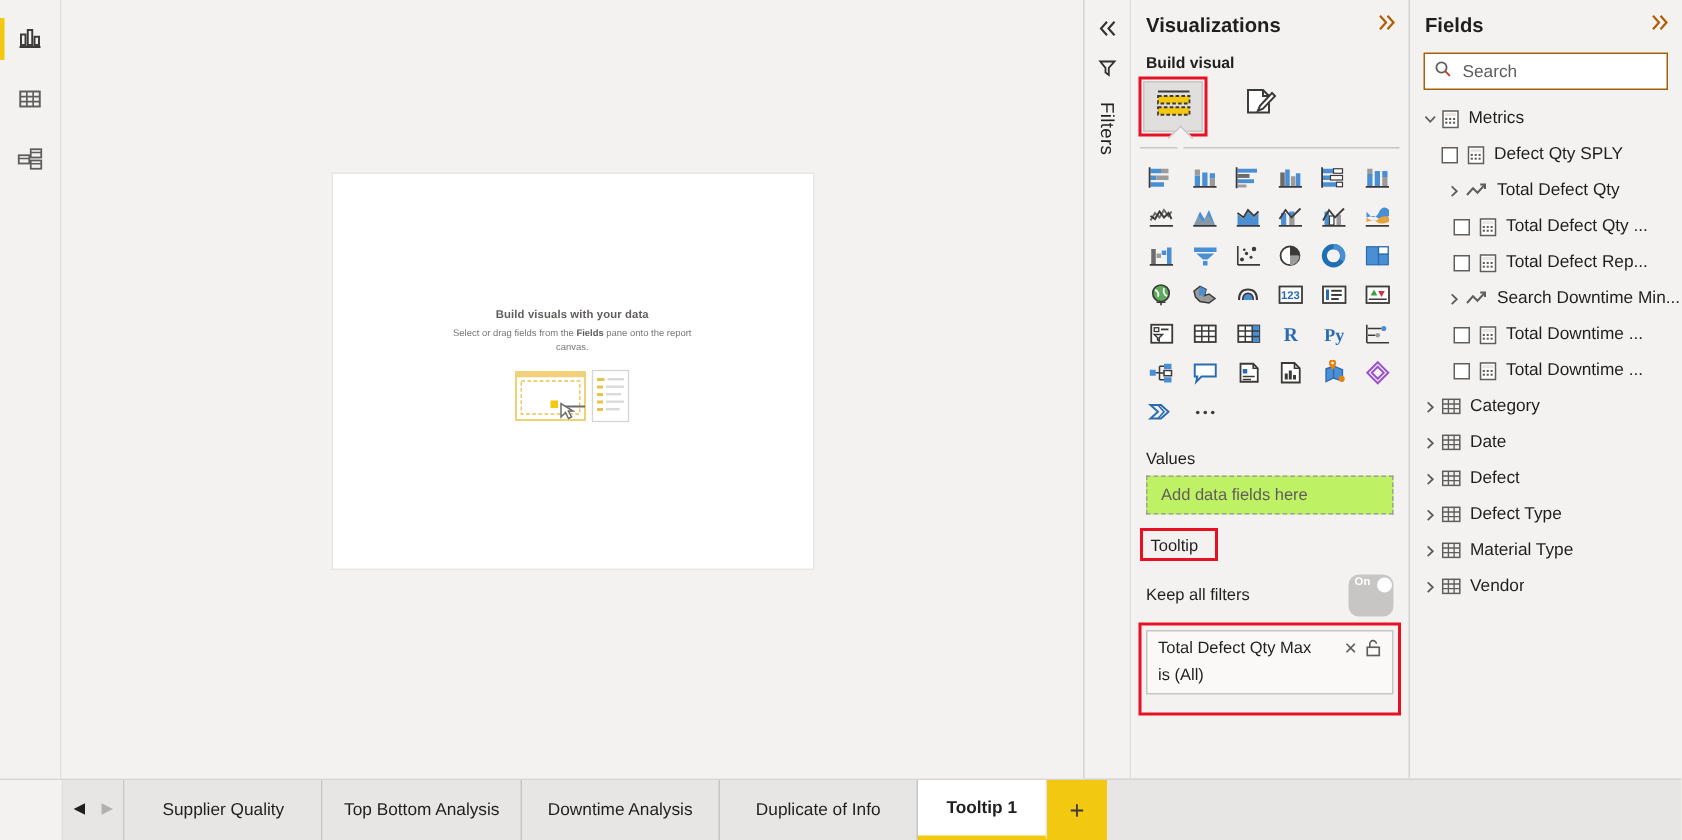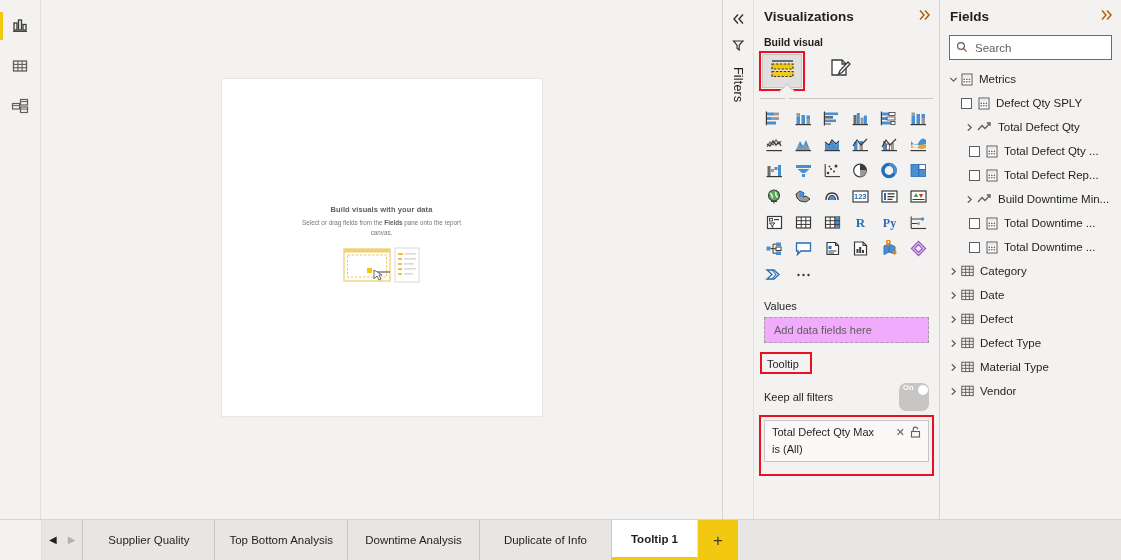--- a/index.html
+++ b/index.html
@@ -30,21 +30,21 @@
   }
   .rail-item svg{display:block;}
 
   
   .canvas-wrap{
     flex:1;background:#f3f2f1;position:relative;display:flex;
     align-items:center;justify-content:center;min-width:0;
     border-right:1px solid #d6d4d2;
   }
   .canvas-page{
-    width:320px;height:337px;background:#ffffff;
+    width:320px;height:263px;background:#ffffff;
     box-shadow:0 0 0 1px #e8e6e4;
     display:flex;flex-direction:column;align-items:center;justify-content:center;
     position:relative;
     margin-top:-24px;
   }
   .ph-title{font-size:7.5px;font-weight:bold;color:#605e5c;letter-spacing:.1px;}
   .ph-sub{font-size:6.3px;color:#797775;text-align:center;line-height:1.45;margin-top:4px;width:170px;}
   .ph-sub b{color:#605e5c;}
   .ph-art{margin-top:9px;}
 
@@ -90,21 +90,21 @@
 
   .icon-grid{
     display:grid;grid-template-columns:repeat(6,1fr);
     gap:2px 0;padding:7px 6px 6px 6px;
   }
   .ic{height:24px;display:flex;align-items:center;justify-content:center;cursor:pointer;border-radius:2px;}
 
   .wells{padding:8px 10px 0 10px;position:relative;}
   .well-label{font-size:11px;color:#201f1e;margin-bottom:5px;}
   .dropzone{
-    border:1px dashed #a19f9d;background:#f0abfc;
+    border:1px dashed #a19f9d;background:#bef264;
     height:26px;display:flex;align-items:center;padding-left:9px;
     font-size:11px;color:#605e5c;box-sizing:border-box;cursor:pointer;
   }
   .tooltip-label-wrap{position:relative;display:inline-block;margin-top:11px;}
   .tooltip-label{font-size:11px;color:#201f1e;padding:2px 7px 3px 3px;display:inline-block;}
   .keeprow{display:flex;align-items:center;justify-content:space-between;margin-top:10px;}
   .keeprow .kl{font-size:11px;color:#201f1e;}
   .toggle{
     width:30px;height:28px;border-radius:7px;background:#c8c6c4;position:relative;cursor:pointer;
     display:flex;align-items:flex-start;
@@ -767,21 +767,21 @@
               <svg width="9" height="9" viewBox="0 0 9 9">
                 <path d="M2.8 1.3 L6.2 4.5 L2.8 7.7" fill="none" stroke="#605e5c" stroke-width="1.2"></path>
               </svg>
             </span>
             <span class="nicon">
               <svg width="15" height="12" viewBox="0 0 15 12">
                 <polyline points="1,9 5,4.5 8,7.5 13,2" fill="none" stroke="#605e5c" stroke-width="1.3"></polyline>
                 <polyline points="9.8,2 13,2 13,5" fill="none" stroke="#605e5c" stroke-width="1.3"></polyline>
               </svg>
             </span>
-            <span class="txt">Build Downtime Min...</span>
+            <span class="txt">Search Downtime Min...</span>
           </div>
           <div class="node lvl1b">
             <span class="ck"></span>
             <span class="nicon">
               <svg width="12" height="13" viewBox="0 0 12 13">
                 <rect x="1" y="1" width="10" height="11" fill="#fff" stroke="#605e5c" stroke-width="1"></rect>
                 <rect x="2.3" y="2.3" width="7.4" height="2.1" fill="#e8e6e4"></rect>
                 <g fill="#605e5c">
                   <rect x="2.5" y="5.6" width="1.4" height="1.4"></rect>
                   <rect x="5.1" y="5.6" width="1.4" height="1.4"></rect>

